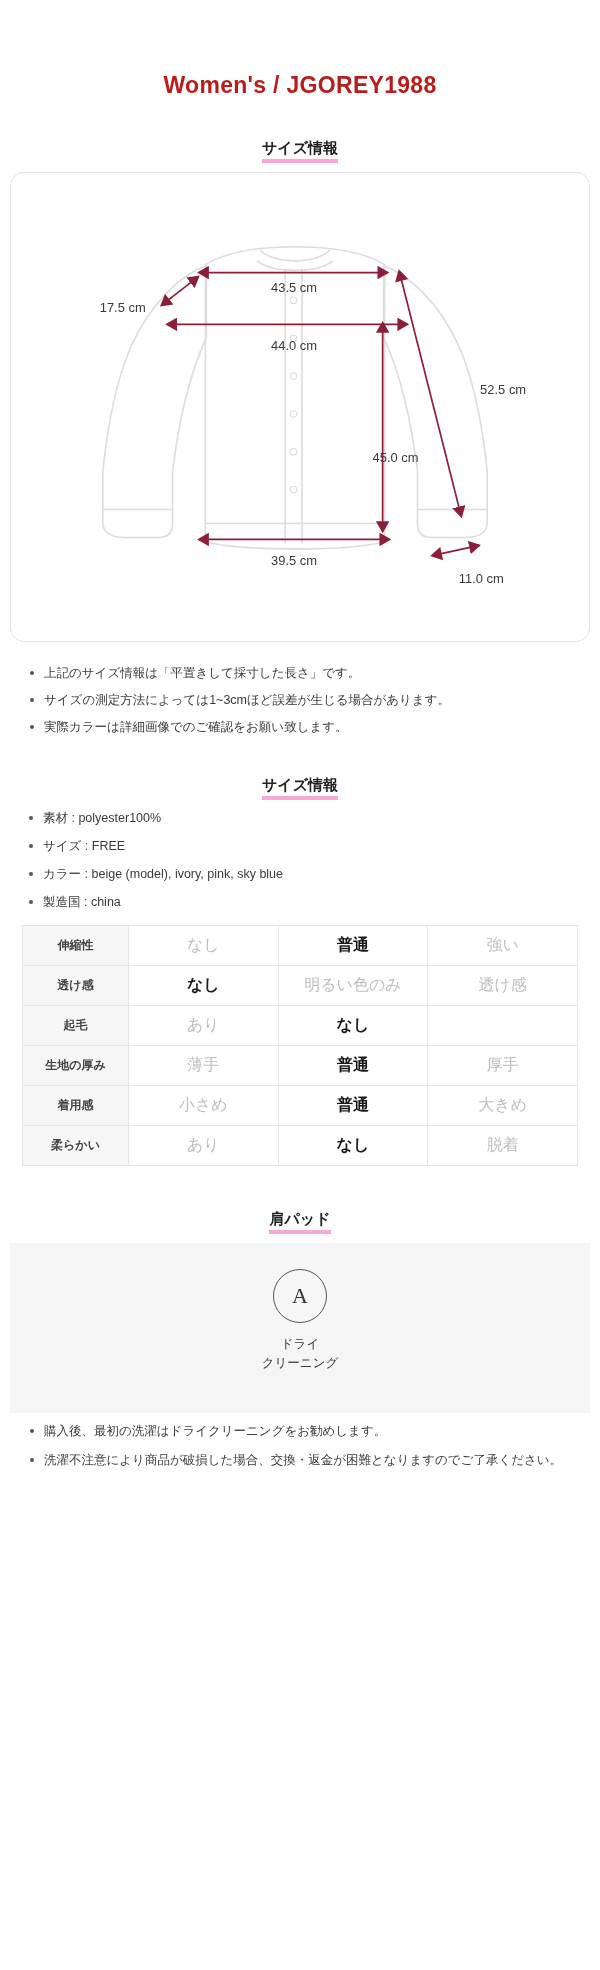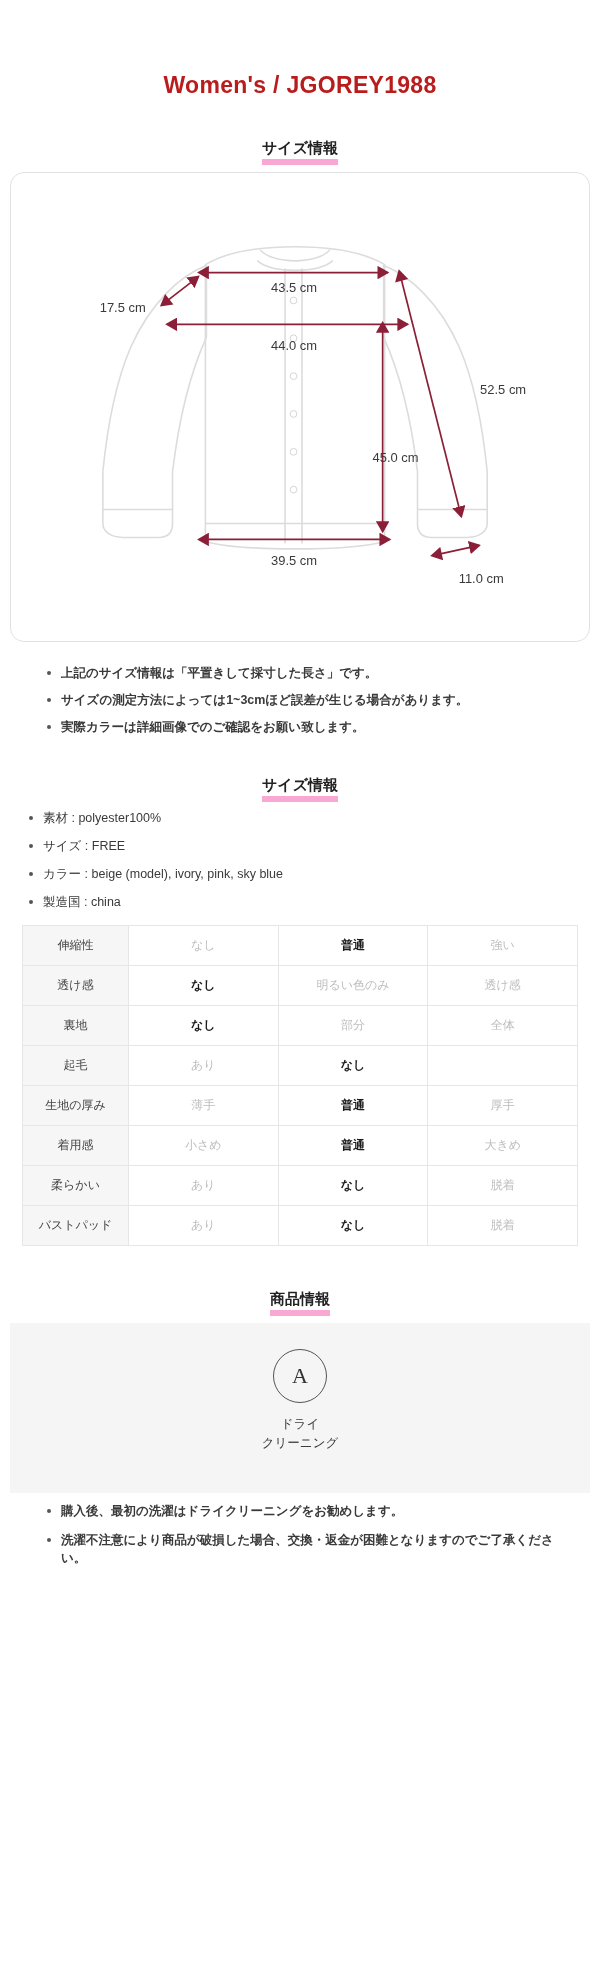--- a/index.html
+++ b/index.html
@@ -26,37 +26,36 @@
   }
   .section-head {
     text-align: center;
     font-size: 15px;
     font-weight: bold;
     color: #222;
     margin-top: 40px;
     margin-bottom: 14px;
   }
   .section-head span {
-    border-bottom: 6px solid #f9a8d4;
+    border-bottom: 4px solid #f9a8d4;
     padding-bottom: 3px;
   }
   .diagram-box {
     margin: 0 10px;
     border: 1px solid #e2e2e2;
     border-radius: 14px;
     height: 470px;
     position: relative;
     overflow: hidden;
   }
   .diagram-svg { display: block; width: 100%; height: 100%; }
   .bullets {
     margin: 22px 0 0 0;
-    padding: 0 44px;
+    padding: 0 27px;
     list-style: none;
-    font-weight: bold;
   }
   .bullets li {
     position: relative;
     padding-left: 17px;
     font-size: 12.5px;
     line-height: 1.45;
     color: #3a3a3a;
     margin-bottom: 9px;
   }
   .bullets li::before {
@@ -91,30 +90,30 @@
   table.attr {
     width: calc(100% - 44px);
     margin: 14px 22px 0 22px;
     border-collapse: collapse;
     table-layout: fixed;
   }
   table.attr td {
     border: 1px solid #e6e6e6;
     height: 40px;
     text-align: center;
-    font-size: 12px;
+    font-size: 16px;
     color: #bdbdbd;
     vertical-align: middle;
   }
   table.attr td.label {
     width: 106px;
     background: #f6f6f6;
     color: #444;
     font-size: 12px;
-    font-weight: normal;
+    font-weight: bold;
   }
   table.attr td.on {
     color: #1a1a1a;
     font-weight: bold;
   }
   .care-box {
     margin: 14px 10px 0 10px;
     background: #f5f5f5;
     height: 170px;
     position: relative;
@@ -252,26 +251,20 @@
         <td class="on">普通</td>
         <td>強い</td>
       </tr>
       <tr>
         <td class="label">透け感</td>
         <td class="on">なし</td>
         <td>明るい色のみ</td>
         <td>透け感</td>
       </tr>
       <tr>
-        <td class="label">裏地</td>
-        <td class="on">なし</td>
-        <td>部分</td>
-        <td>全体</td>
-      </tr>
-      <tr>
         <td class="label">起毛</td>
         <td>あり</td>
         <td class="on">なし</td>
         <td></td>
       </tr>
       <tr>
         <td class="label">生地の厚み</td>
         <td>薄手</td>
         <td class="on">普通</td>
         <td>厚手</td>
@@ -281,31 +274,25 @@
         <td>小さめ</td>
         <td class="on">普通</td>
         <td>大きめ</td>
       </tr>
       <tr>
         <td class="label">柔らかい</td>
         <td>あり</td>
         <td class="on">なし</td>
         <td>脱着</td>
       </tr>
-      <tr>
-        <td class="label">バストパッド</td>
-        <td>あり</td>
-        <td class="on">なし</td>
-        <td>脱着</td>
-      </tr>
     </tbody>
   </table>
 
   <div class="section-head" style="margin-top:44px">
-    <span>商品情報</span>
+    <span>肩パッド</span>
   </div>
 
   <div class="care-box">
     <div class="care-inner">
       <div class="care-circle">A</div>
       <div class="care-label">
         <div>ドライ</div>
         <div>クリーニング</div>
       </div>
     </div>

